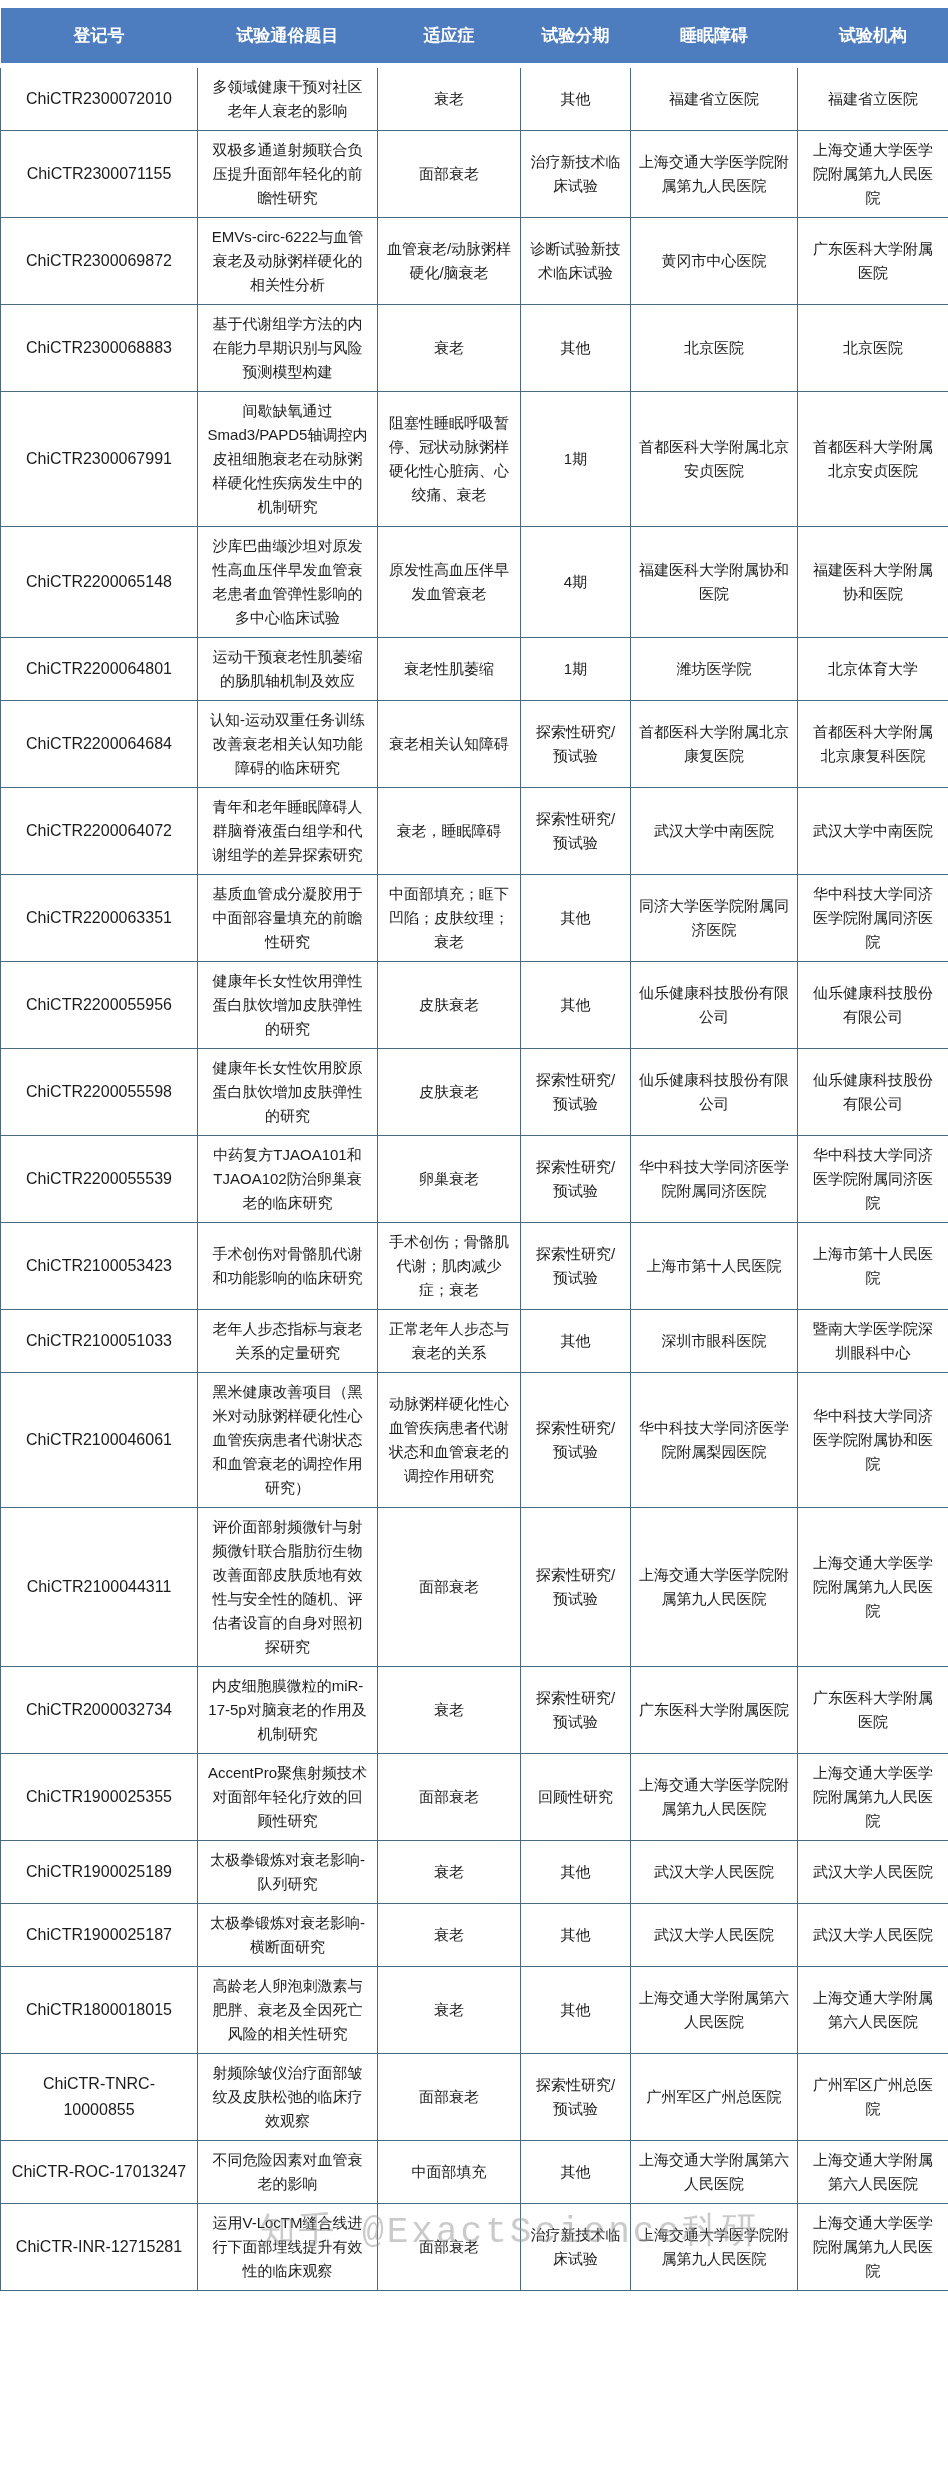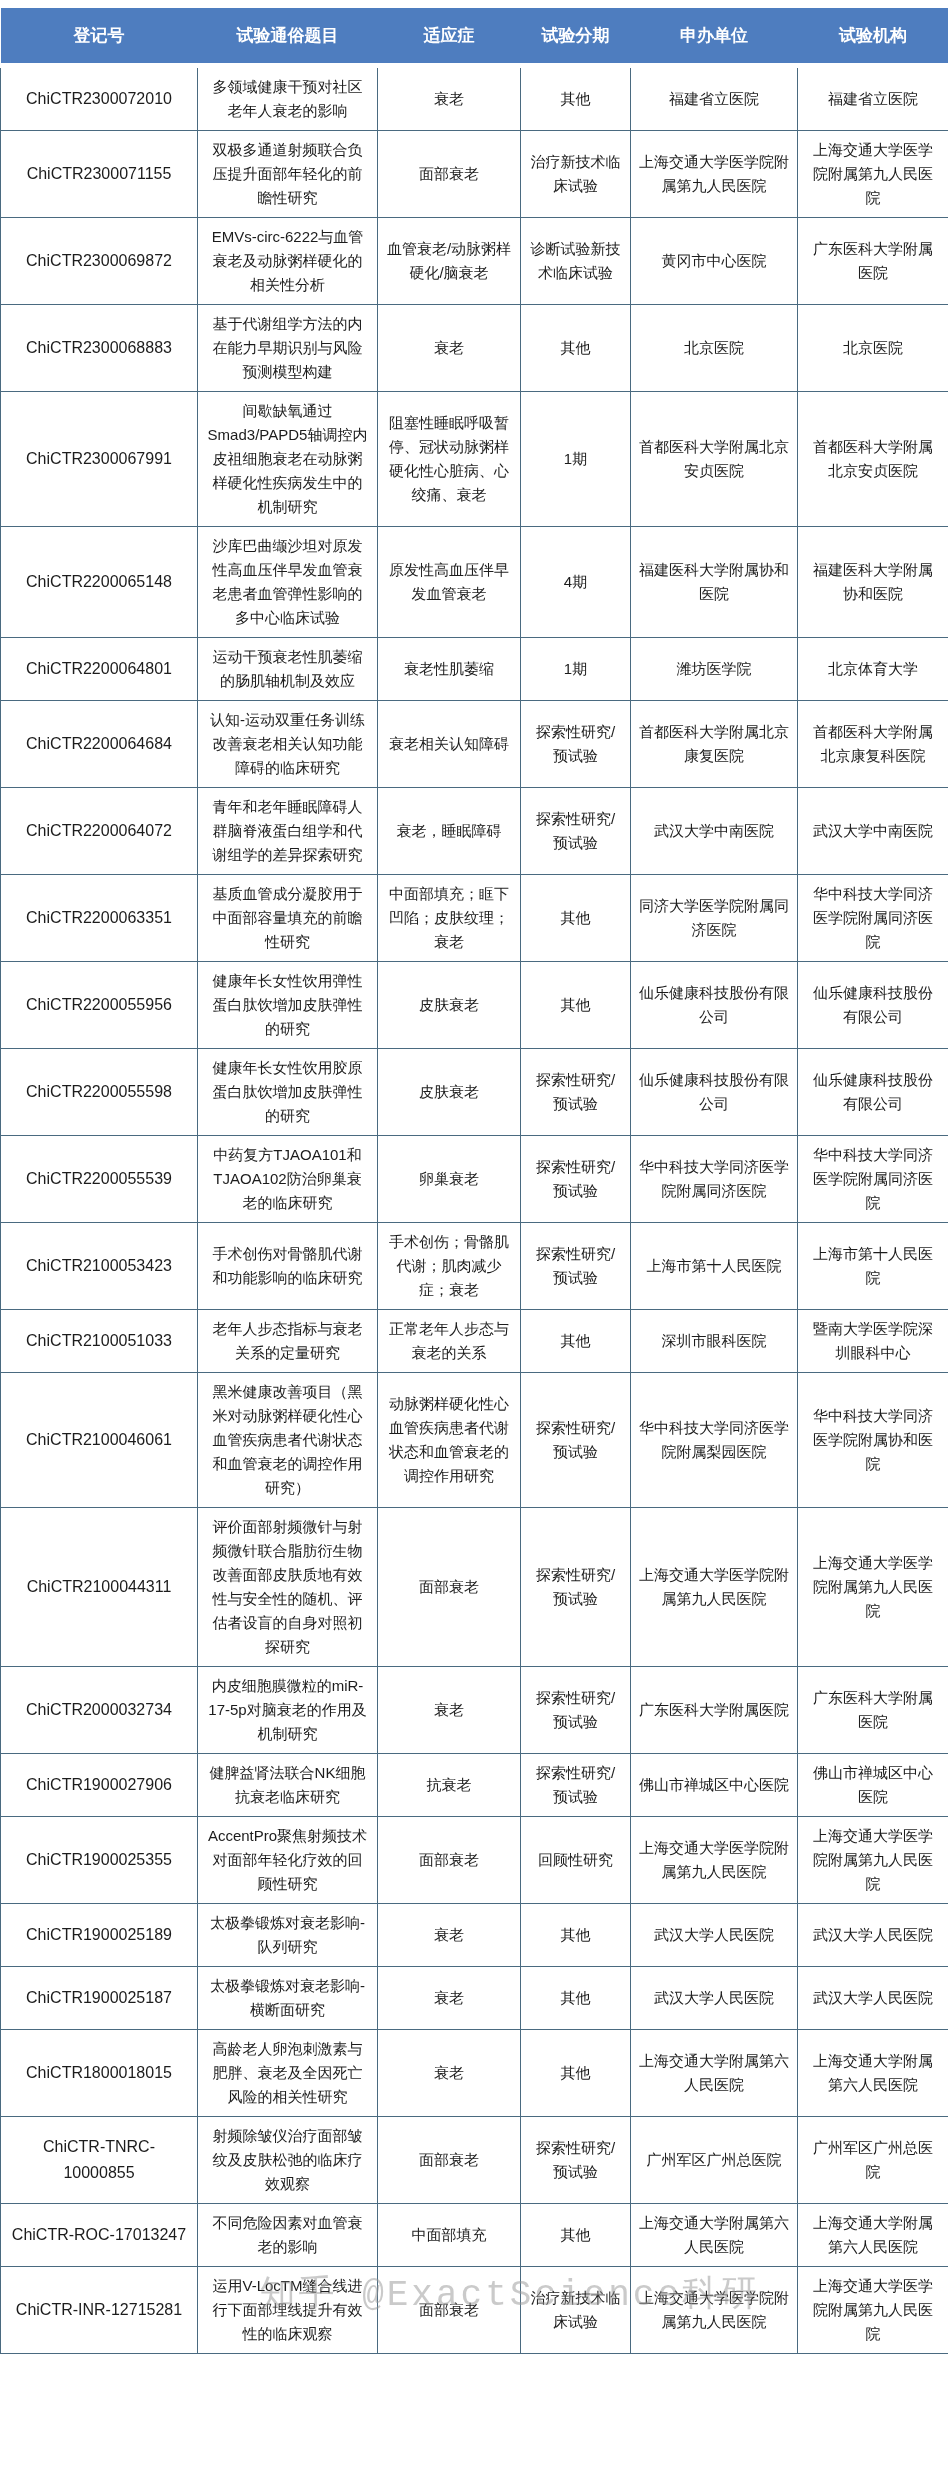--- a/index.html
+++ b/index.html
@@ -74,21 +74,21 @@
         <col class="c4">
         <col class="c5">
         <col class="c6">
     </colgroup>
     <thead>
       <tr>
           <th>登记号</th>
           <th>试验通俗题目</th>
           <th>适应症</th>
           <th>试验分期</th>
-          <th>申办单位</th>
+          <th>睡眠障碍</th>
           <th>试验机构</th>
         </tr>
     </thead>
     <tbody>
         <tr>
           <td class="col-id">ChiCTR2300072010</td>
           <td class="col-title">多领域健康干预对社区老年人衰老的影响</td>
           <td class="col-indication">衰老</td>
           <td class="col-phase">其他</td>
           <td class="col-sponsor">福建省立医院</td>
@@ -224,28 +224,20 @@
         </tr>
         <tr>
           <td class="col-id">ChiCTR2000032734</td>
           <td class="col-title">内皮细胞膜微粒的miR-17-5p对脑衰老的作用及机制研究</td>
           <td class="col-indication">衰老</td>
           <td class="col-phase">探索性研究/预试验</td>
           <td class="col-sponsor">广东医科大学附属医院</td>
           <td class="col-institution">广东医科大学附属医院</td>
         </tr>
         <tr>
-          <td class="col-id">ChiCTR1900027906</td>
-          <td class="col-title">健脾益肾法联合NK细胞抗衰老临床研究</td>
-          <td class="col-indication">抗衰老</td>
-          <td class="col-phase">探索性研究/预试验</td>
-          <td class="col-sponsor">佛山市禅城区中心医院</td>
-          <td class="col-institution">佛山市禅城区中心医院</td>
-        </tr>
-        <tr>
           <td class="col-id">ChiCTR1900025355</td>
           <td class="col-title">AccentPro聚焦射频技术对面部年轻化疗效的回顾性研究</td>
           <td class="col-indication">面部衰老</td>
           <td class="col-phase">回顾性研究</td>
           <td class="col-sponsor">上海交通大学医学院附属第九人民医院</td>
           <td class="col-institution">上海交通大学医学院附属第九人民医院</td>
         </tr>
         <tr>
           <td class="col-id">ChiCTR1900025189</td>
           <td class="col-title">太极拳锻炼对衰老影响-队列研究</td>

